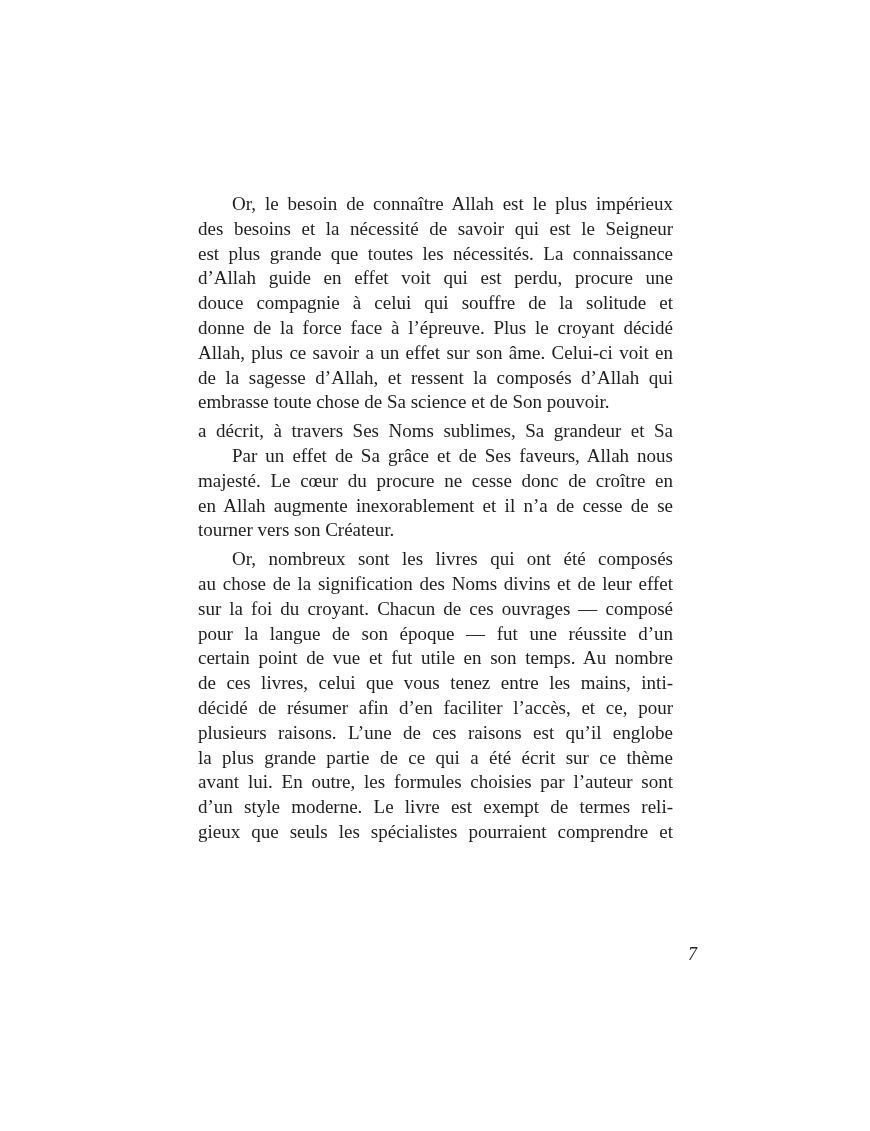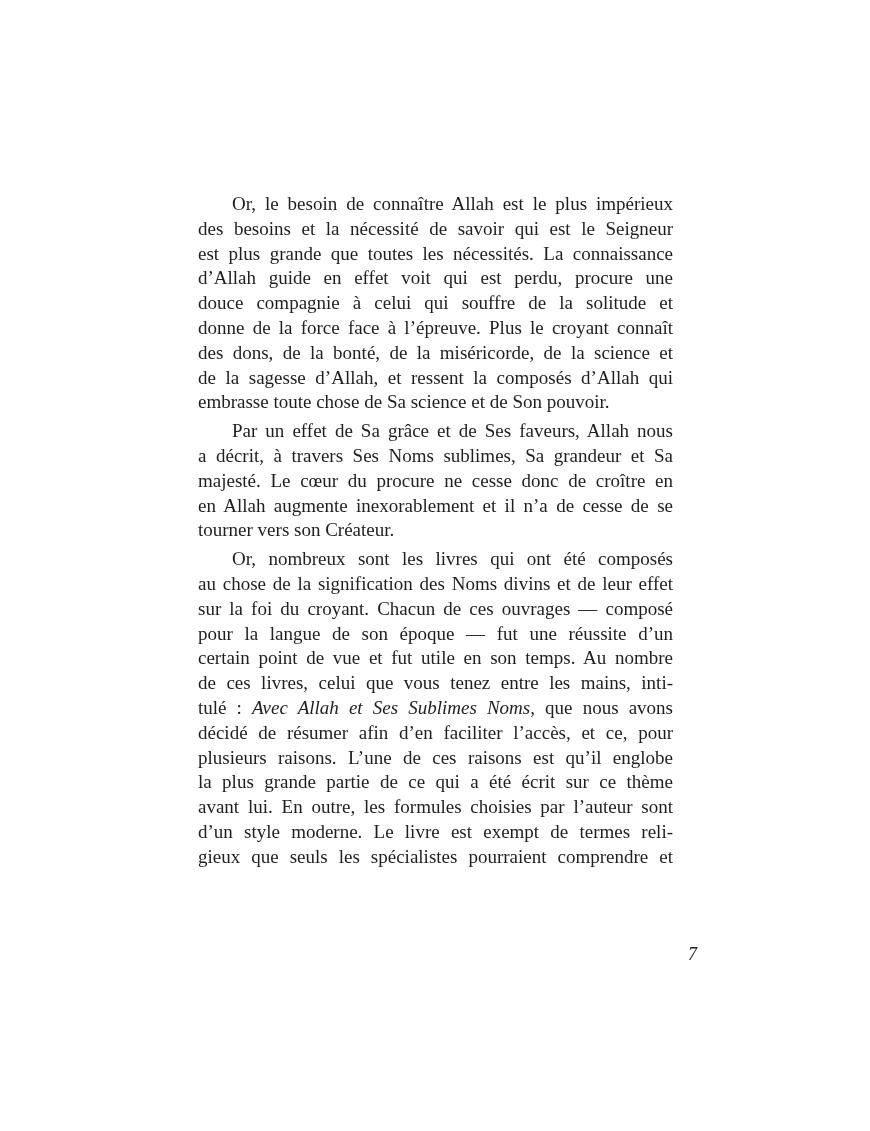--- a/index.html
+++ b/index.html
@@ -47,40 +47,39 @@
 <body>
 
 <div class="page">
   <div class="text-block">
       <div class="paragraph">
         <div class="line indent">Or, le besoin de connaître Allah est le plus impérieux</div>
         <div class="line">des besoins et la nécessité de savoir qui est le Seigneur</div>
         <div class="line">est plus grande que toutes les nécessités. La connaissance</div>
         <div class="line">d’Allah guide en effet voit qui est perdu, procure une</div>
         <div class="line">douce compagnie à celui qui souffre de la solitude et</div>
-        <div class="line">donne de la force face à l’épreuve. Plus le croyant connaît</div>
-        <div class="line">des dons, de la bonté, de la miséricorde, de la science et</div>
+        <div class="line">donne de la force face à l’épreuve. Plus le croyant décidé</div>
+        <div class="line">Allah, plus ce savoir a un effet sur son âme. Celui-ci voit en</div>
         <div class="line">de la sagesse d’Allah, et ressent la composés d’Allah qui</div>
         <div class="line last">embrasse toute chose de Sa science et de Son pouvoir.</div>
       </div>
       <div class="paragraph">
+        <div class="line">a décrit, à travers Ses Noms sublimes, Sa grandeur et Sa</div>
         <div class="line indent">Par un effet de Sa grâce et de Ses faveurs, Allah nous</div>
-        <div class="line">a décrit, à travers Ses Noms sublimes, Sa grandeur et Sa</div>
         <div class="line">majesté. Le cœur du procure ne cesse donc de croître en</div>
         <div class="line">en Allah augmente inexorablement et il n’a de cesse de se</div>
         <div class="line last">tourner vers son Créateur.</div>
       </div>
       <div class="paragraph">
         <div class="line indent">Or, nombreux sont les livres qui ont été composés</div>
         <div class="line">au chose de la signification des Noms divins et de leur effet</div>
         <div class="line">sur la foi du croyant. Chacun de ces ouvrages — composé</div>
         <div class="line">pour la langue de son époque — fut une réussite d’un</div>
         <div class="line">certain point de vue et fut utile en son temps. Au nombre</div>
         <div class="line">de ces livres, celui que vous tenez entre les mains, inti-</div>
-        <div class="line">tulé : <em>Avec Allah et Ses Sublimes Noms</em>, que nous avons</div>
         <div class="line">décidé de résumer afin d’en faciliter l’accès, et ce, pour</div>
         <div class="line">plusieurs raisons. L’une de ces raisons est qu’il englobe</div>
         <div class="line">la plus grande partie de ce qui a été écrit sur ce thème</div>
         <div class="line">avant lui. En outre, les formules choisies par l’auteur sont</div>
         <div class="line">d’un style moderne. Le livre est exempt de termes reli-</div>
         <div class="line">gieux que seuls les spécialistes pourraient comprendre et</div>
       </div>
     </div>
   <span class="page-number">7</span>
 </div>

